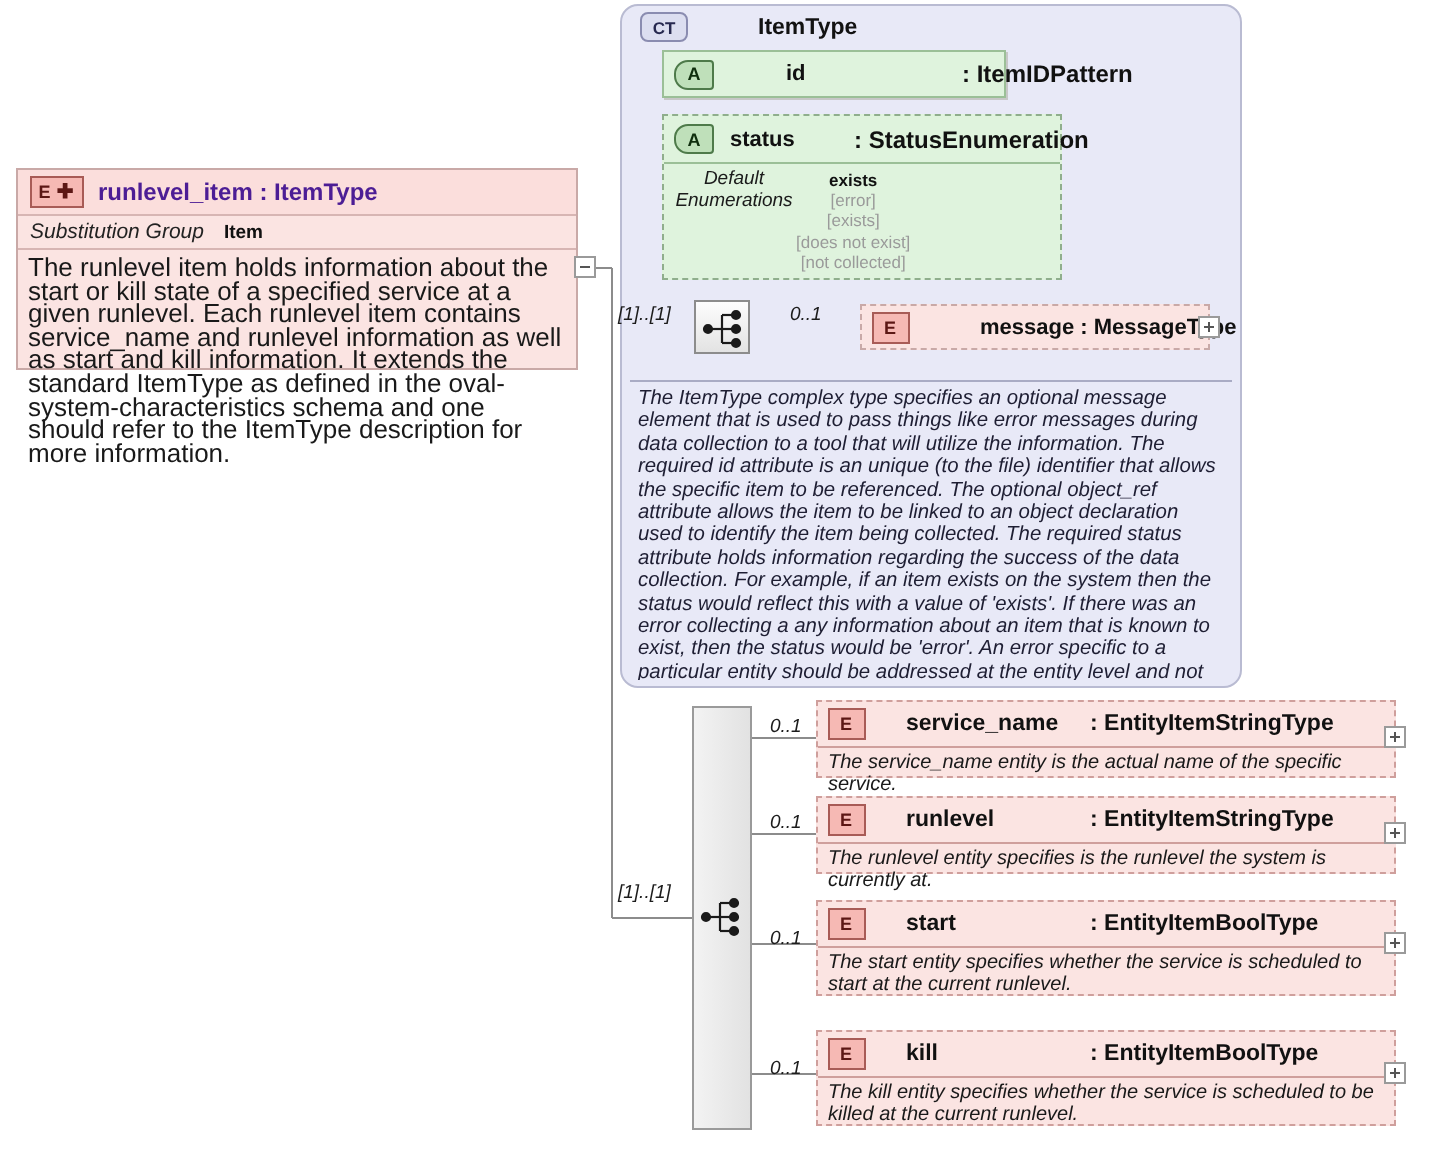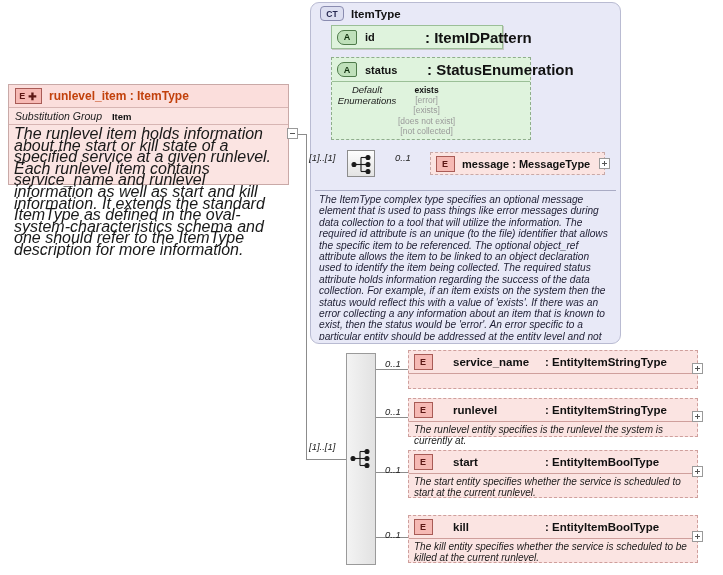--- a/index.html
+++ b/index.html
@@ -15,21 +15,21 @@
     overflow: hidden;
     font-size: 11px;
     color: #000;
   }
   .canvas {
     position: absolute;
     left: 0; top: 0;
     width: 723px; height: 575px;
   }
   
-  .abs { position: absolute; box-sizing: border-box; }
+  .abs { position: absolute; box-sizing: border-box; gap: 28px; }
 
   
   #root-element {
     left: 8px; top: 84px; width: 281px; height: 101px;
     background: #fbe4e2;
     border: 1px solid #c9a9a7;
   }
   #root-element .row-title {
     height: 22px;
     display: flex; align-items: center;
@@ -45,40 +45,39 @@
     color: #5c1714;
     font-size: 9px; font-weight: bold;
     letter-spacing: 1px;
     margin-right: 7px;
     flex: none;
   }
   .badge-e-plain {
     width: 17px;
   }
   #root-element .elem-name {
-    font-size: 12px; font-weight: bold; color: #c2410c;
+    font-size: 12px; font-weight: bold; color: #4c1d95;
     white-space: nowrap;
   }
   #root-element .subst {
     height: 16px;
     display: flex; align-items: center;
     padding-left: 6px;
     border-bottom: 1px solid #d7b5b3;
     background: #fbe4e2;
   }
   #root-element .subst .label {
     font-style: italic; font-size: 10.5px; color: #222; margin-right: 10px;
   }
   #root-element .subst .value {
     font-size: 9.5px; font-weight: bold; color: #111;
   }
   #root-element .doc {
     padding: 3px 5px 0 5px;
-    font-style: italic;
-    font-size: 16px;
+    font-size: 13px;
     line-height: 11.6px;
     color: #191919;
   }
   
   #root-collapse {
     left: 287px; top: 128px; width: 11px; height: 11px;
     background: #fff; border: 1px solid #9a9a9a;
   }
   #root-collapse::before {
     content: ""; position: absolute;
@@ -142,21 +141,21 @@
     font-size: 9px; font-weight: bold;
     margin-right: 8px;
     flex: none;
   }
   .attr-name {
     font-size: 11px; font-weight: bold; color: #111;
     min-width: 62px;
   }
   #attr-id .attr-name { min-width: 60px; }
   .attr-type {
-    font-size: 15px; font-weight: bold; color: #111;
+    font-size: 12px; font-weight: bold; color: #111;
   }
   .enum-area {
     display: flex;
     padding: 3px 0 0 4px;
     text-align: center;
   }
   .enum-label {
     font-style: italic; font-size: 9.5px; color: #1b1b1b;
     line-height: 10.5px; width: 62px; flex: none;
   }
@@ -407,20 +406,21 @@
     </svg>
   </div>
   <div class="abs card" id="card-seq-bottom">[1]..[1]</div>
 
   <div class="abs entity" id="ent-service_name">
     <div class="ent-head">
       <span class="badge-e badge-e-plain">E</span>
       <span class="ent-name">service_name</span>
       <span class="ent-type"><span>:</span>&nbsp;<span>EntityItemStringType</span></span>
     </div>
+    <div class="ent-doc">The service_name entity is the actual name of the specific service.</div>
   </div>
   <div class="abs ent-expand" id="exp-service_name"></div>
   <div class="abs card" id="card-service_name">0..1</div>
 
   <div class="abs entity" id="ent-runlevel">
     <div class="ent-head">
       <span class="badge-e badge-e-plain">E</span>
       <span class="ent-name">runlevel</span>
       <span class="ent-type"><span>:</span>&nbsp;<span>EntityItemStringType</span></span>
     </div>

